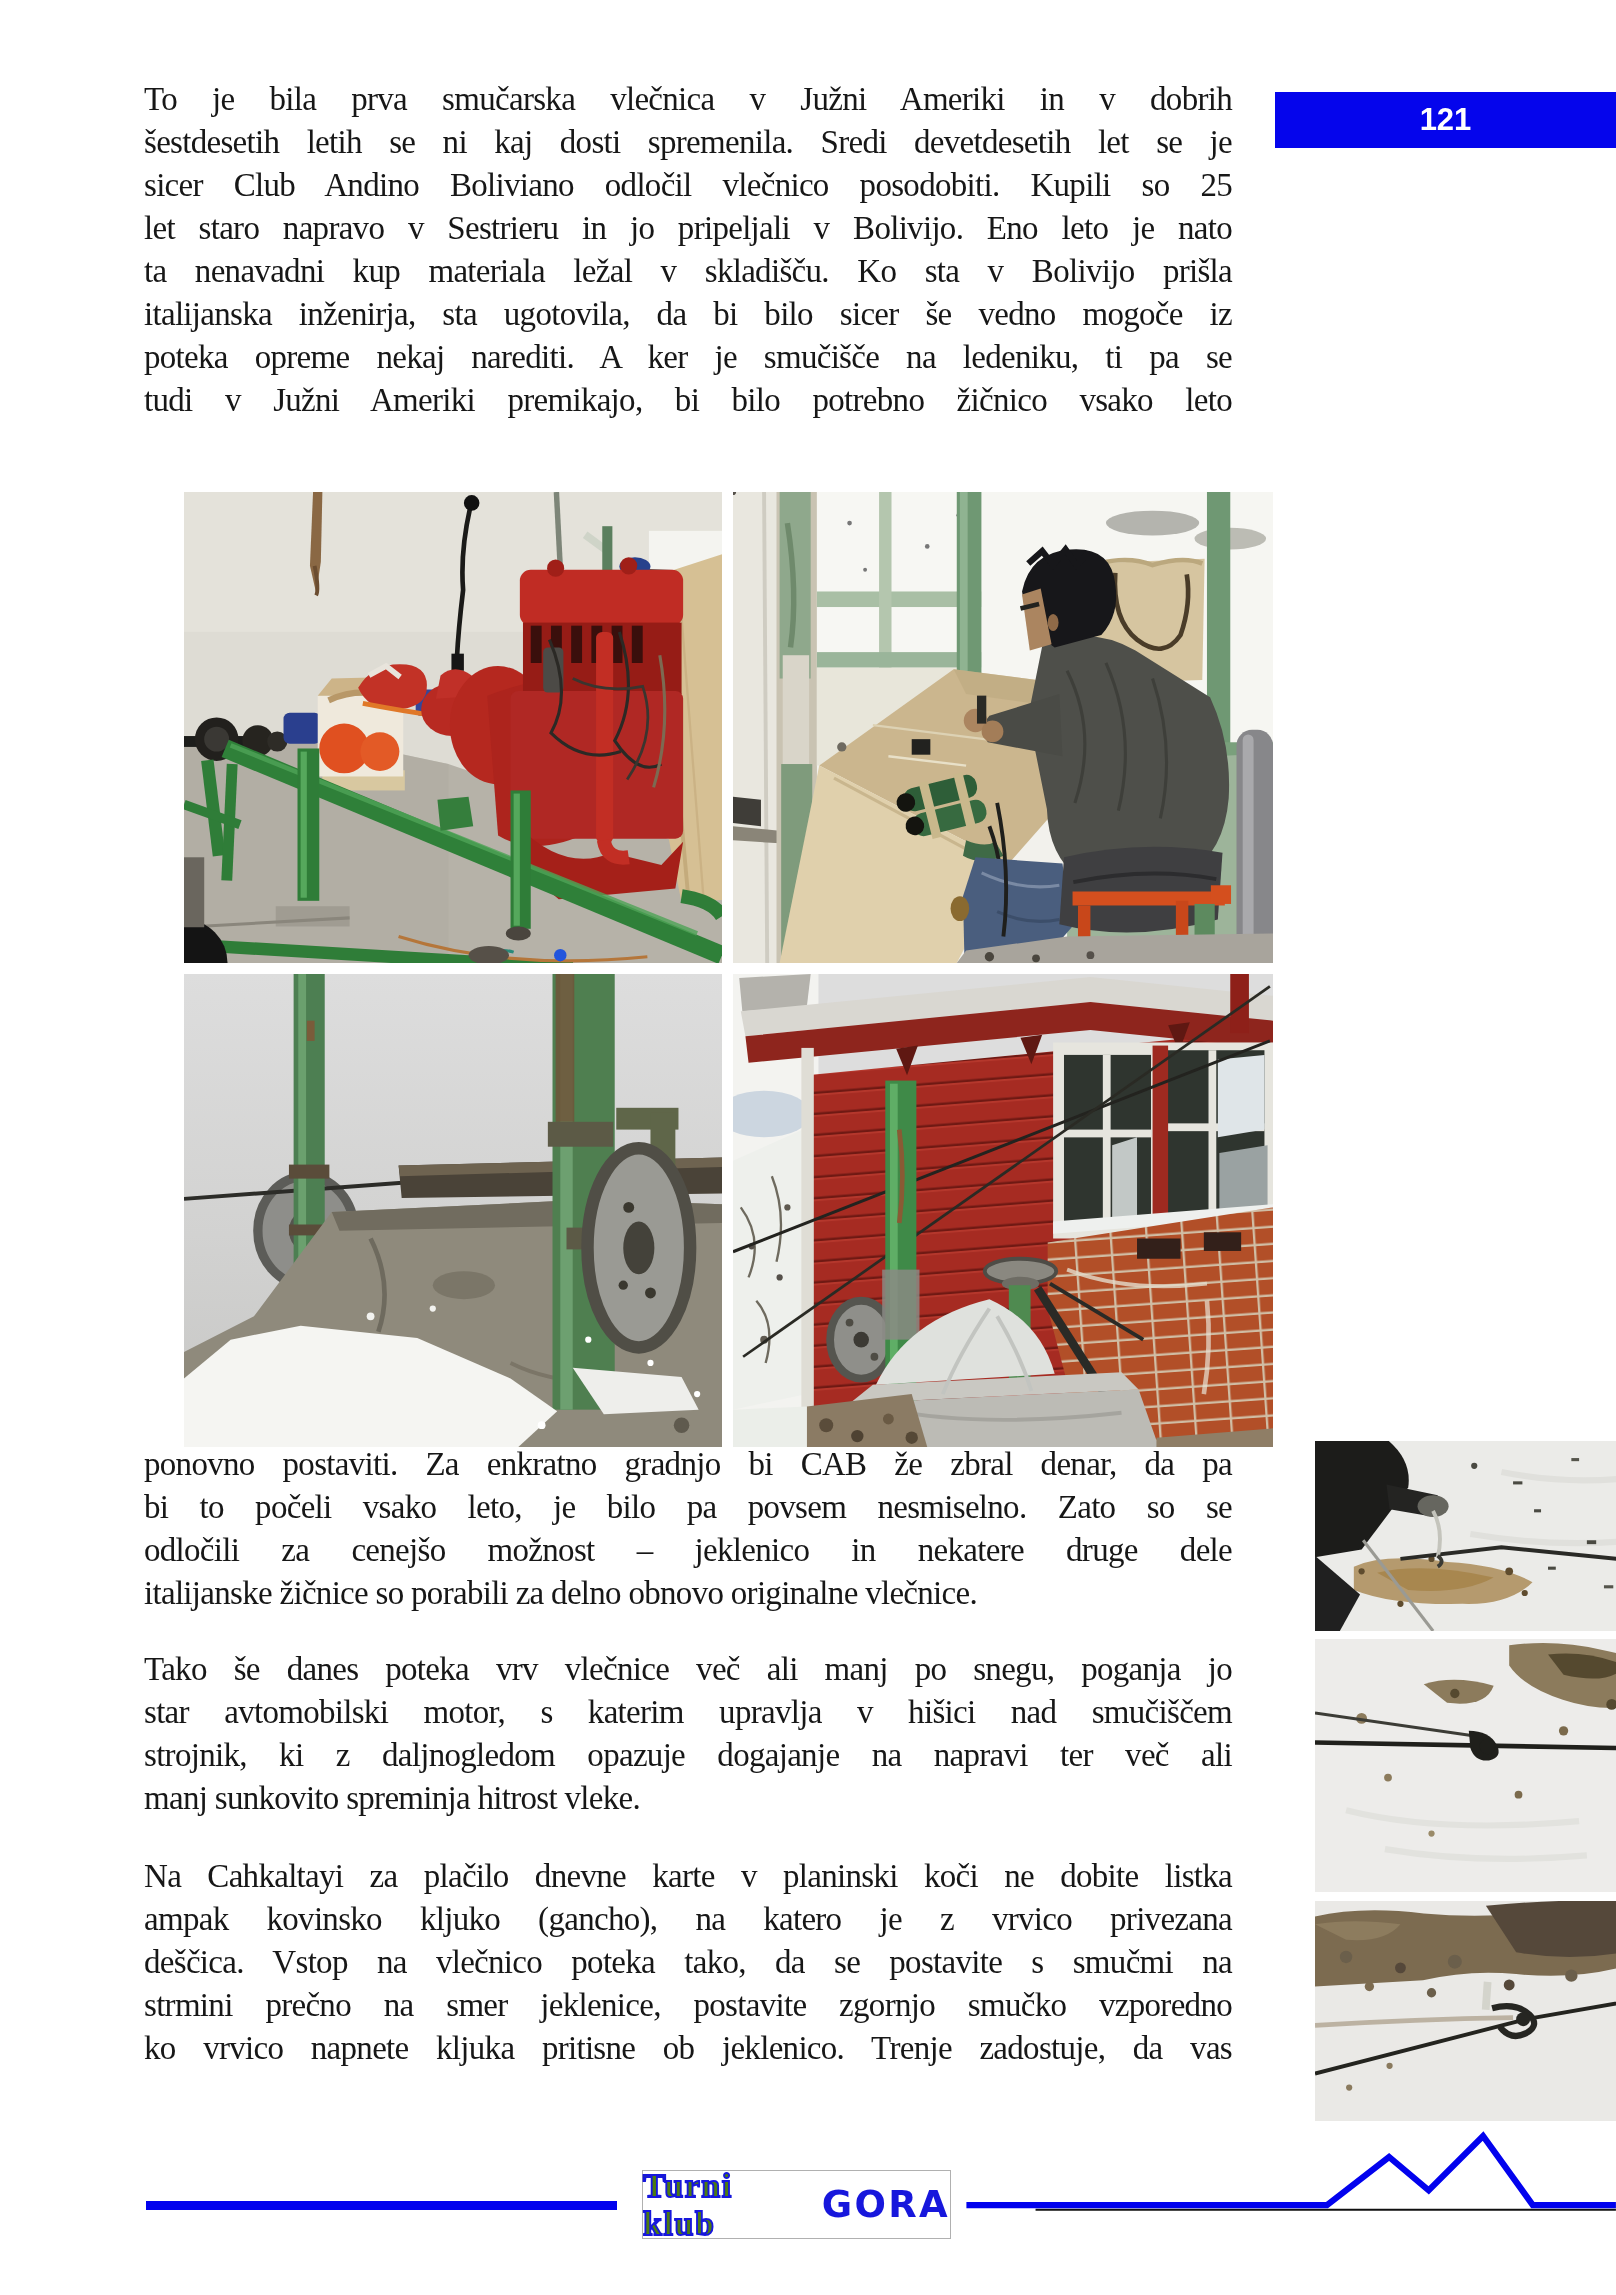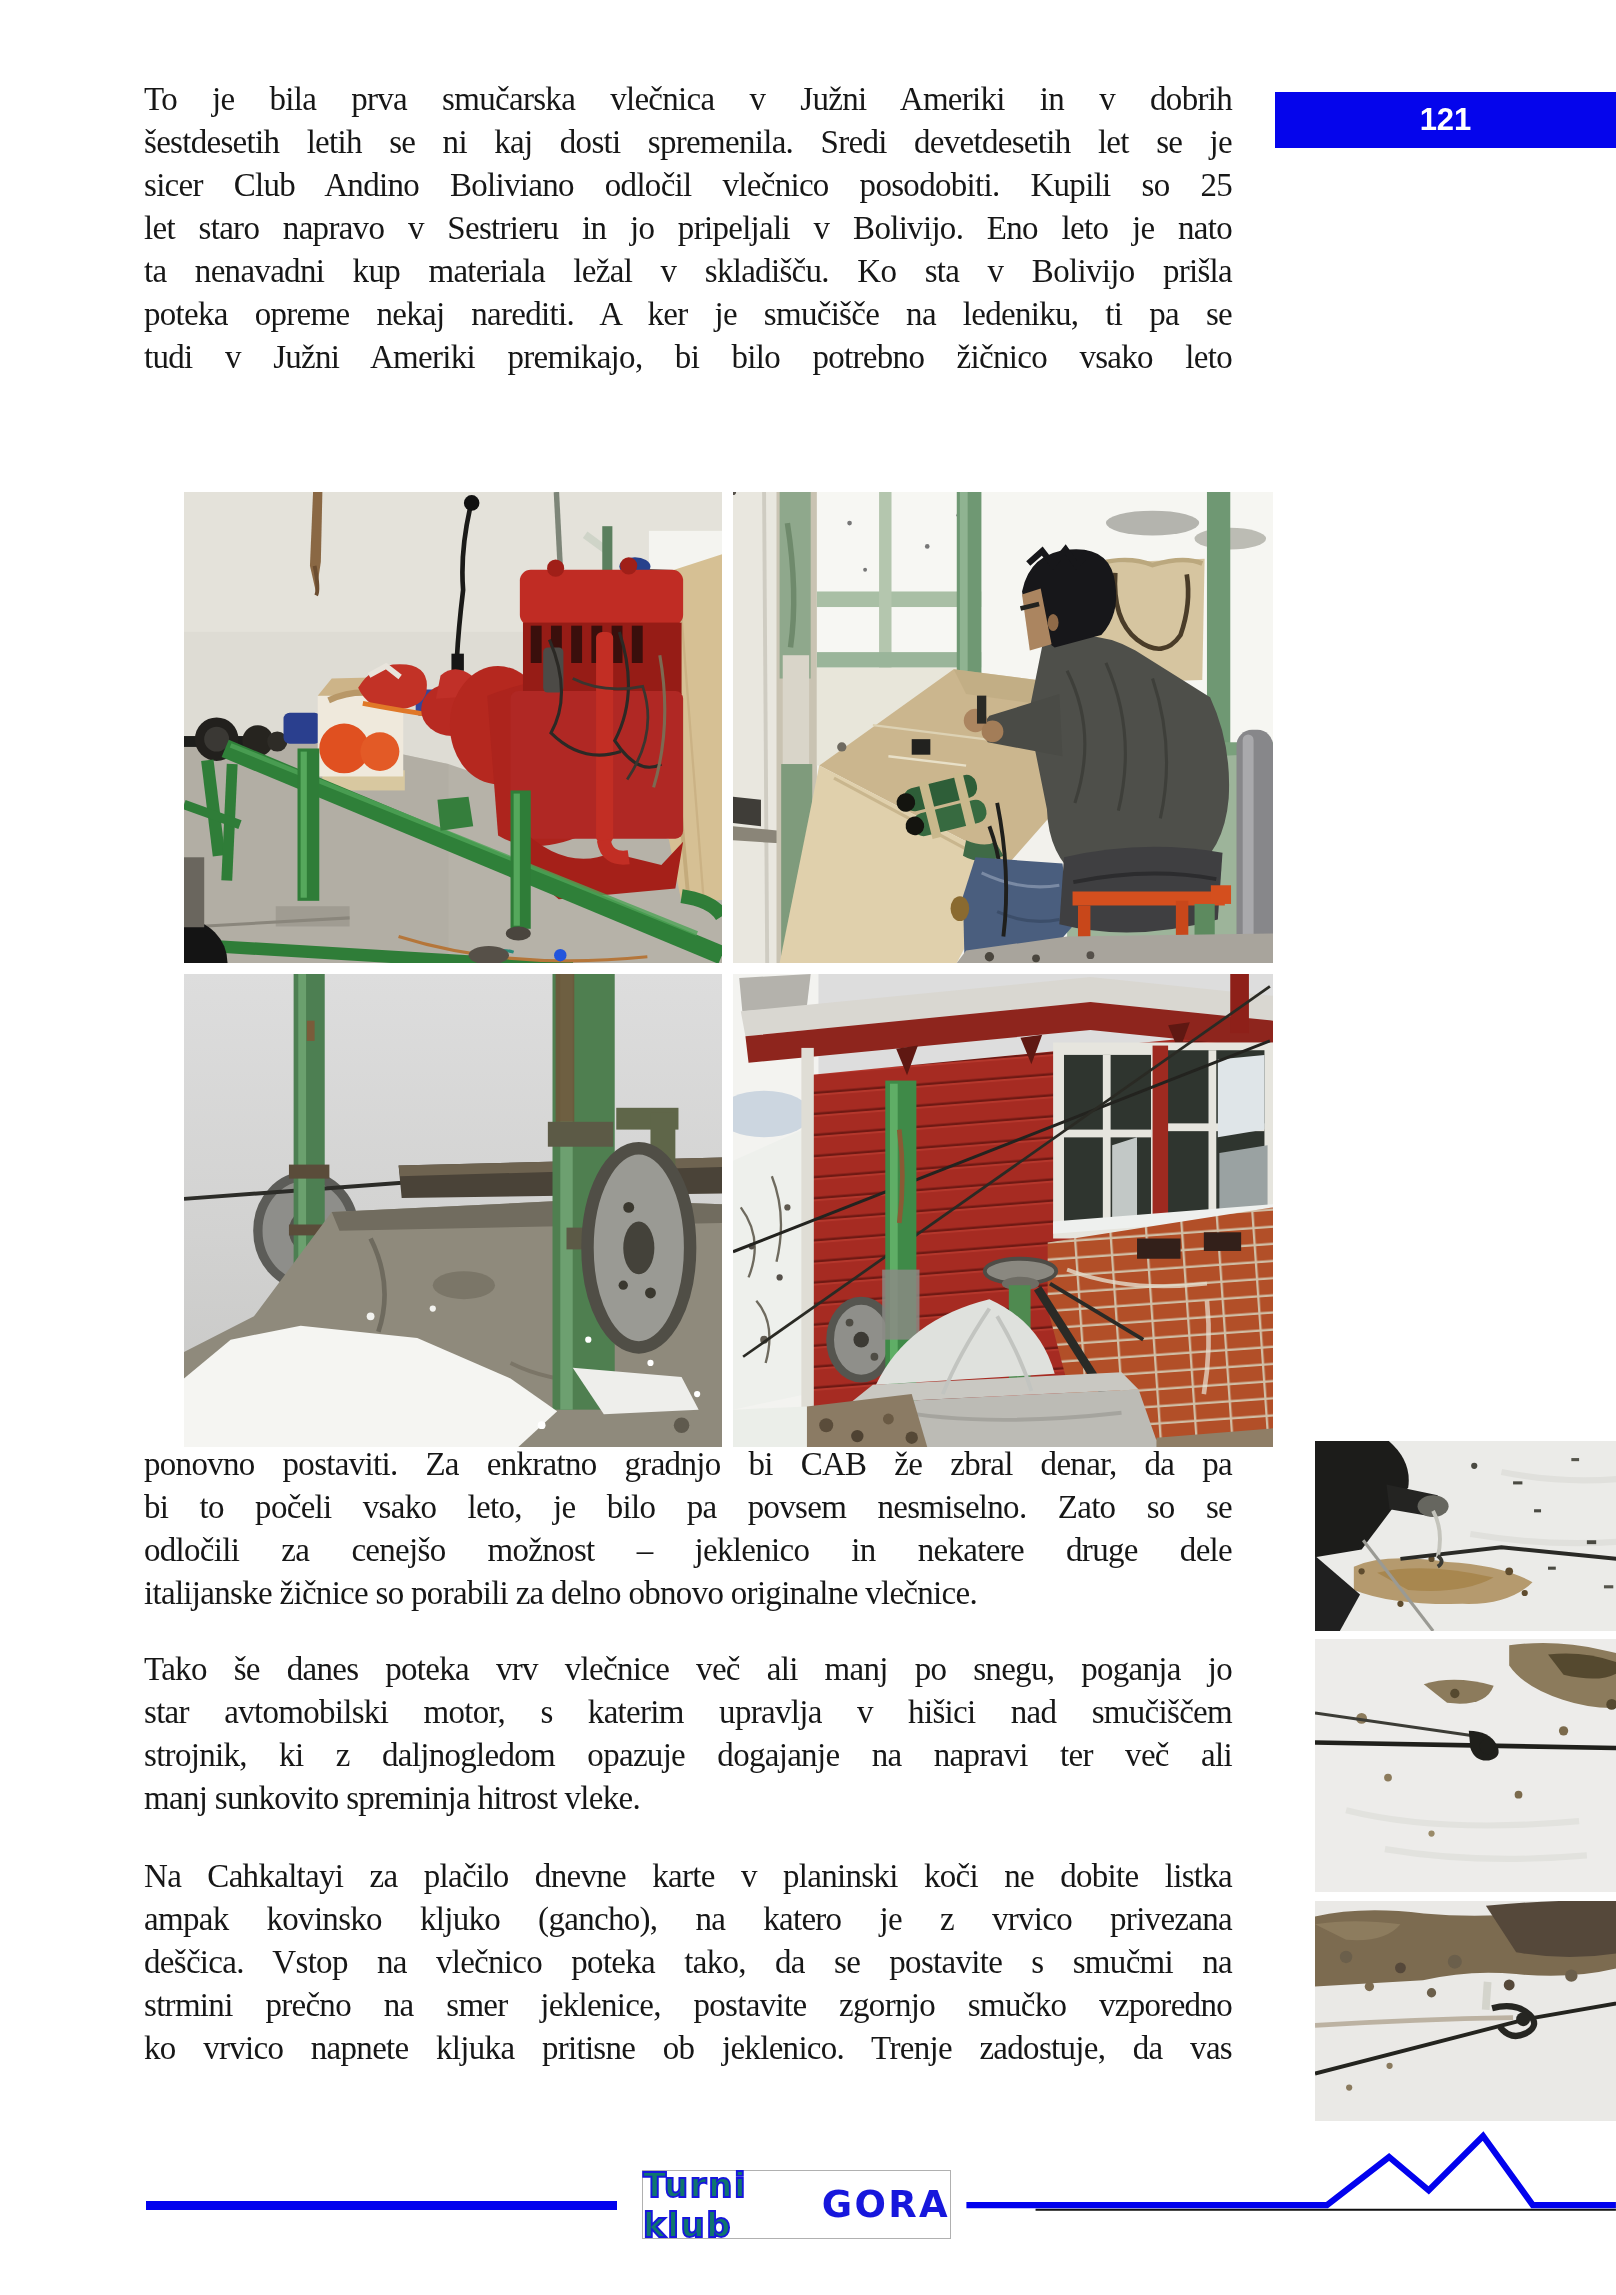--- a/index.html
+++ b/index.html
@@ -23,38 +23,39 @@
   .ph3{left:144px;top:962px;width:538px;height:473px;}
   .ph4{left:693px;top:962px;width:540px;height:473px;}
   .phA{left:1275px;top:1429px;width:341px;height:190px;}
   .phB{left:1275px;top:1627px;width:341px;height:253px;}
   .phC{left:1275px;top:1889px;width:341px;height:220px;}
   
   .foot-bar{position:absolute;left:146px;top:2201px;width:471px;height:8.6px;background:#0202ee;}
   .logo-box{position:absolute;left:642px;top:2170px;width:307px;height:67px;background:#fff;
             border:0.8px solid #b0b0b0;display:flex;align-items:center;justify-content:center;gap:15.5px;
             font-family:"DejaVu Sans", sans-serif;font-weight:bold;}
-  .logo-outline{font-size:34px;color:#0f766e;-webkit-text-stroke:1.9px #1717dc;
-                text-shadow:0 0 0.8px #1717dc;letter-spacing:1.6px;}
+  .logo-outline{font-size:34px;color:#4d7c0f;-webkit-text-stroke:1.9px #1717dc;
+                text-shadow:0 0 0.8px #1717dc;letter-spacing:1.6px;font-family:Liberation Serif, serif;}
   .logo-solid{font-size:37px;color:#1717dc;letter-spacing:2.3px;}
   .foot-art{position:absolute;left:964px;top:2122px;width:652px;height:101px;}
 </style>
 </head>
 <body>
 
 <div class="page">
 
   <div class="badge">121</div>
 
   <div class="para p1">
       <div class="line">To je bila prva smučarska vlečnica v Južni Ameriki in v dobrih</div>
       <div class="line">šestdesetih letih se ni kaj dosti spremenila. Sredi devetdesetih let se je</div>
       <div class="line">sicer Club Andino Boliviano odločil vlečnico posodobiti. Kupili so 25</div>
       <div class="line">let staro napravo v Sestrieru in jo pripeljali v Bolivijo. Eno leto je nato</div>
       <div class="line">ta nenavadni kup materiala ležal v skladišču. Ko sta v Bolivijo prišla</div>
+      <div class="line">italijanska inženirja, sta ugotovila, da bi bilo sicer še vedno mogoče iz</div>
       <div class="line">poteka opreme nekaj narediti. A ker je smučišče na ledeniku, ti pa se</div>
       <div class="line">tudi v Južni Ameriki premikajo, bi bilo potrebno žičnico vsako leto</div>
     </div>
 
   <figure class="photo ph1" aria-label="Old red automobile engine on a green tube frame in the machine room">
     <svg viewBox="0 0 692 606" preserveAspectRatio="none">
       <rect x="0" y="0" width="692" height="606" fill="#dedcd4"></rect>
       <rect x="0" y="0" width="692" height="180" fill="#e4e2da"></rect>
 
       <polygon points="0,316 160,312 340,350 692,470 692,606 0,606" fill="#b6b2a8"></polygon>

